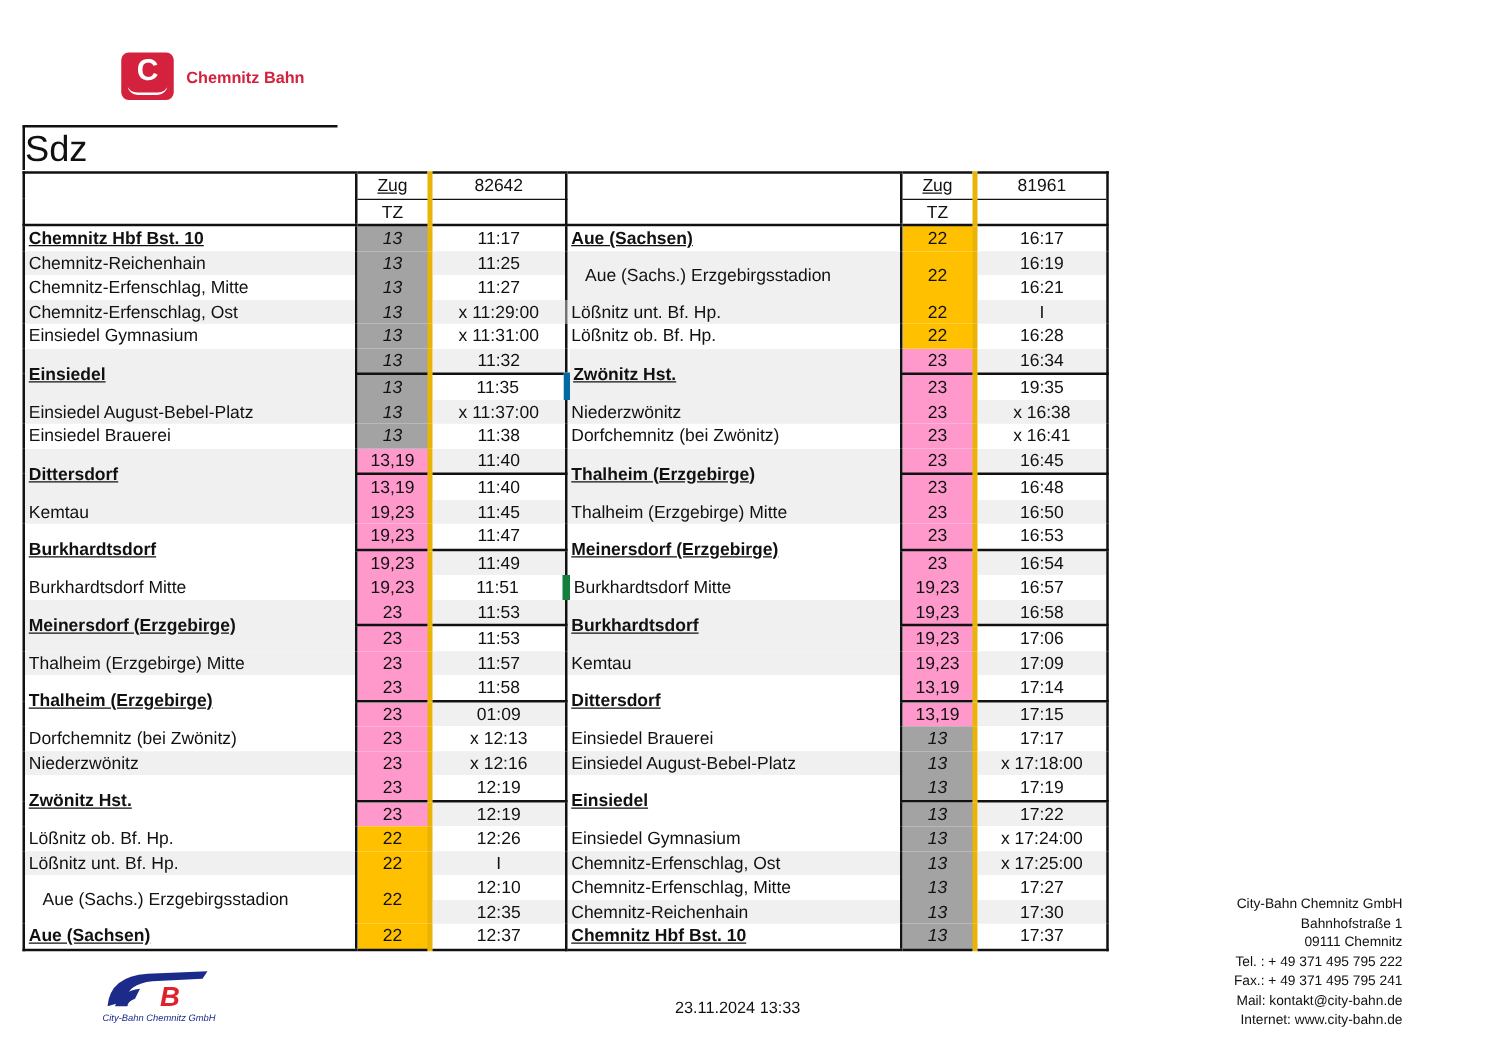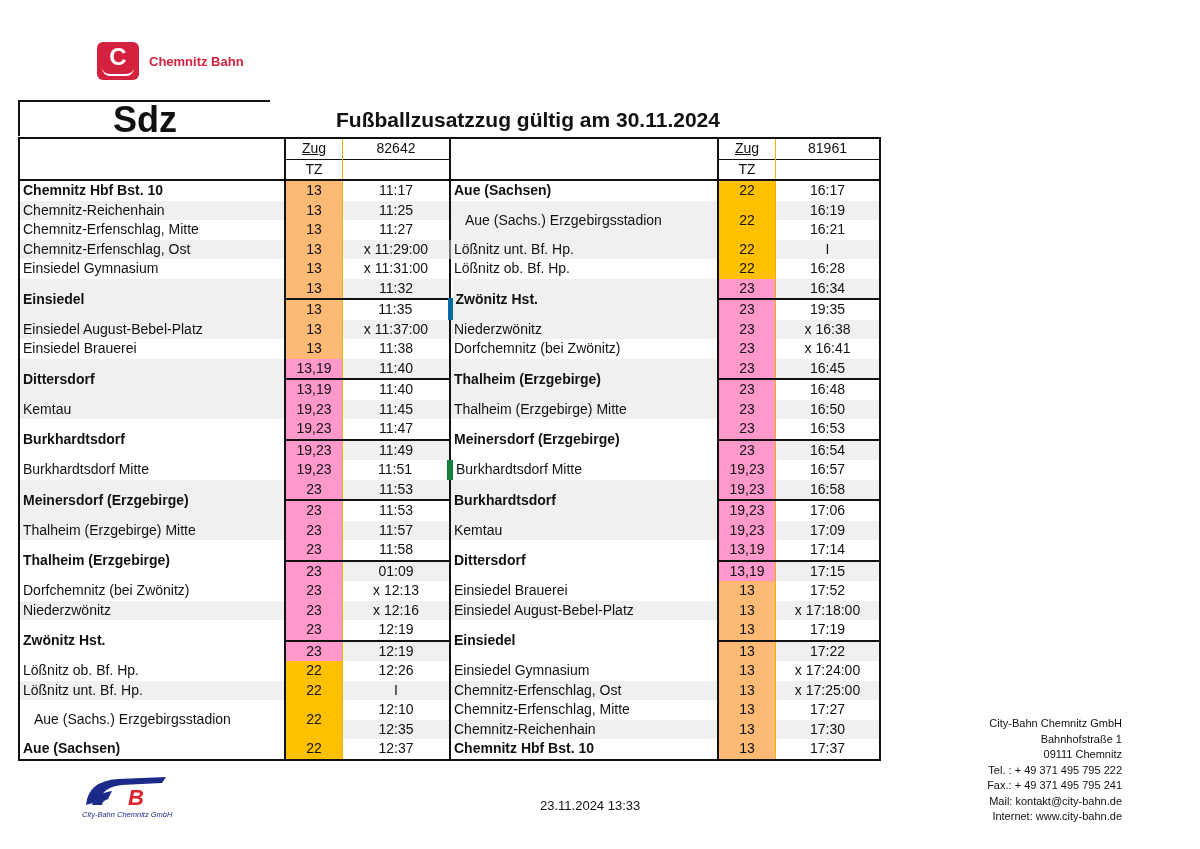--- a/index.html
+++ b/index.html
@@ -4,41 +4,41 @@
 <style>
   html, body { margin:0; padding:0; background:#ffffff; }
   body { width:1200px; height:849px; position:relative; overflow:hidden; font-family:"Liberation Sans", sans-serif; color:#111; }
   .logo-top { position:absolute; left:97px; top:42px; display:flex; align-items:center; }
   .logo-box { width:42px; height:38px; background:#d4213d; border-radius:6px; position:relative; }
   .logo-box .c { position:absolute; left:9px; top:4px; width:24px; height:22px; color:#fff; font-weight:bold; font-size:24px; line-height:22px; text-align:center; }
   .logo-box .smile { position:absolute; left:5px; bottom:4px; width:32px; height:6px; border-bottom:2px solid #fff; border-radius:0 0 16px 16px; }
   .logo-text { margin-left:10px; color:#d4213d; font-weight:bold; font-size:13px; }
   .sdz-top-line { position:absolute; left:18px; top:100px; width:252px; height:2px; background:#111; }
   .title-row { position:absolute; left:18px; top:101px; width:828px; height:36px; }
-  .sdz { position:absolute; left:0; top:0; width:250px; height:35px; border-left:2px solid #111; border-right:0; font-weight:bold; font-size:36px; text-align:center; line-height:38px; }
+  .sdz { position:absolute; left:0; top:0; width:250px; height:35px; border-left:2px solid #111; border-right:0; font-weight:normal; font-size:29px; text-align:left; line-height:38px; }
   .title { position:absolute; left:318px; top:0; width:500px; height:35px; font-weight:bold; font-size:21px; line-height:38px; }
 
   table.tt { position:absolute; left:18px; top:137px; border-collapse:collapse; table-layout:fixed; font-size:14px; }
   table.tt td { padding:0; height:19.5px; line-height:19px; white-space:nowrap; overflow:hidden; }
   .c-st { width:250px; padding-left:3px !important; }
   .c-tz { width:56px; text-align:center; }
   .c-tm { width:104px; text-align:center; }
   .c-st2 { width:252px; padding-left:3px !important; }
   .c-tz2 { width:56px; text-align:center; }
   .c-tm2 { width:103px; text-align:center; }
-  .b { font-weight:bold; }
-  .gray { background:#fdba74; }
+  .b { font-weight:bold;text-decoration:underline; }
+  .gray { background:#a3a3a3;font-style:italic; }
   .pink { background:#ff99cc; }
   .orange { background:#ffc000; }
   .band { background:#f0f0f0; }
   .bl { border-left:2px solid #111; }
   .br { border-right:2px solid #111; }
   .bt { border-top:2px solid #111; }
   .bb { border-bottom:2px solid #111; }
-  .thin-r { border-right:1px solid #eab308; }
+  .thin-r { border-right:4px solid #eab308; }
   .ind { padding-left:14px !important; }
   .zug u { text-decoration:underline; }
 
   .cb-logo { position:absolute; left:78px; top:775px; width:100px; height:45px; }
   .footer-date { position:absolute; left:540px; top:798px; font-size:13px; }
   .address { position:absolute; right:78px; top:716px; text-align:right; font-size:11px; line-height:15.5px; }
 </style>
 </head>
 <body>
 
@@ -46,21 +46,20 @@
   <div class="logo-box">
     <div class="c">C</div>
     <div class="smile"></div>
   </div>
   <div class="logo-text">Chemnitz Bahn</div>
 </div>
 
 <div class="sdz-top-line"></div>
 <div class="title-row">
   <div class="sdz">Sdz</div>
-  <div class="title">Fußballzusatzzug gültig am 30.11.2024</div>
 </div>
 
 <table class="tt" id="tt">
   <tbody id="tt-body">
       <tr>
         <td class="c-st bl bt bb" rowspan="2"></td>
         <td class="c-tz bl bt thin-r zug"><u>Zug</u></td>
         <td class="c-tm bt">82642</td>
         <td class="c-st2 bl bt bb" rowspan="2"></td>
         <td class="c-tz2 bl bt thin-r zug"><u>Zug</u></td>
@@ -219,21 +218,21 @@
         <td class="c-tm band" style="border-right:2px solid #111">01:09</td>
         <td class="c-tz2 bl thin-r pink">13,19</td>
         <td class="c-tm2 band br" style="">17:15</td>
       </tr>
       <tr>
         <td class="c-st bl" rowspan="1">Dorfchemnitz (bei Zwönitz)</td>
         <td class="c-tz bl thin-r pink">23</td>
         <td class="c-tm" style="border-right:2px solid #111">x 12:13</td>
         <td class="c-st2 bl" rowspan="1">Einsiedel Brauerei</td>
         <td class="c-tz2 bl thin-r gray">13</td>
-        <td class="c-tm2 br" style="">17:52</td>
+        <td class="c-tm2 br" style="">17:17</td>
       </tr>
       <tr>
         <td class="c-st bl band" rowspan="1">Niederzwönitz</td>
         <td class="c-tz bl thin-r pink">23</td>
         <td class="c-tm band" style="border-right:2px solid #111">x 12:16</td>
         <td class="c-st2 bl band" rowspan="1">Einsiedel August-Bebel-Platz</td>
         <td class="c-tz2 bl thin-r gray">13</td>
         <td class="c-tm2 band br" style="">x 17:18:00</td>
       </tr>
       <tr>

